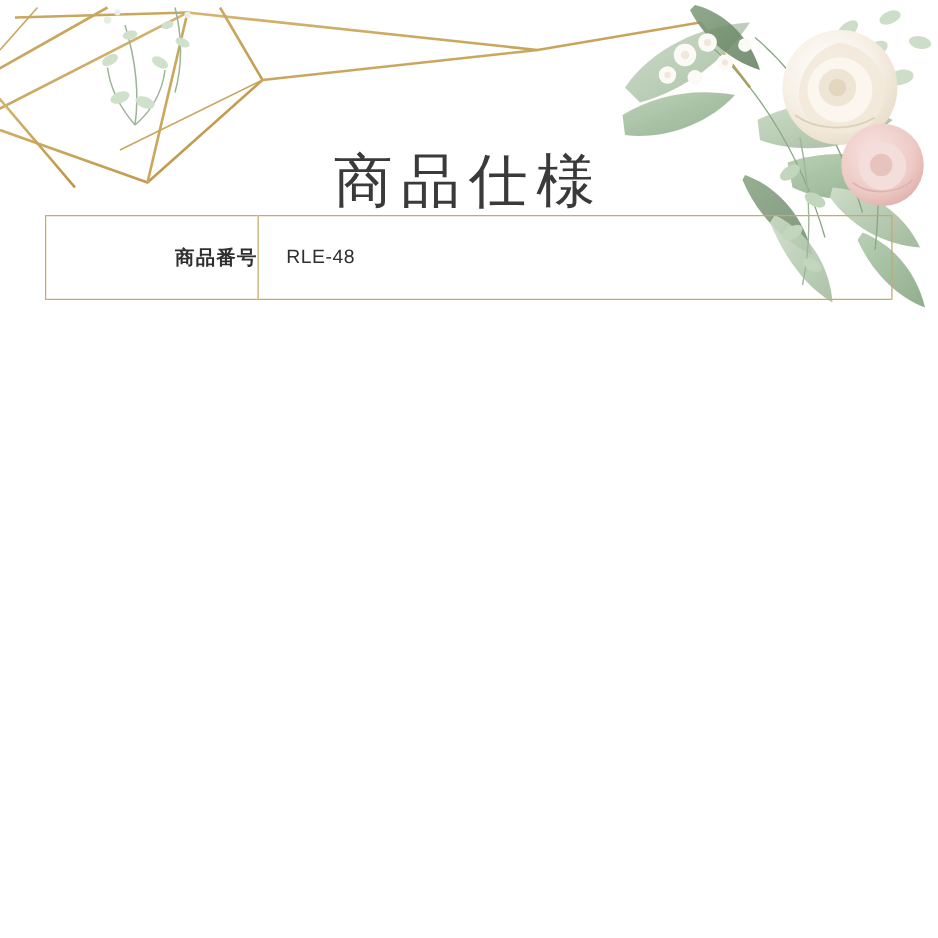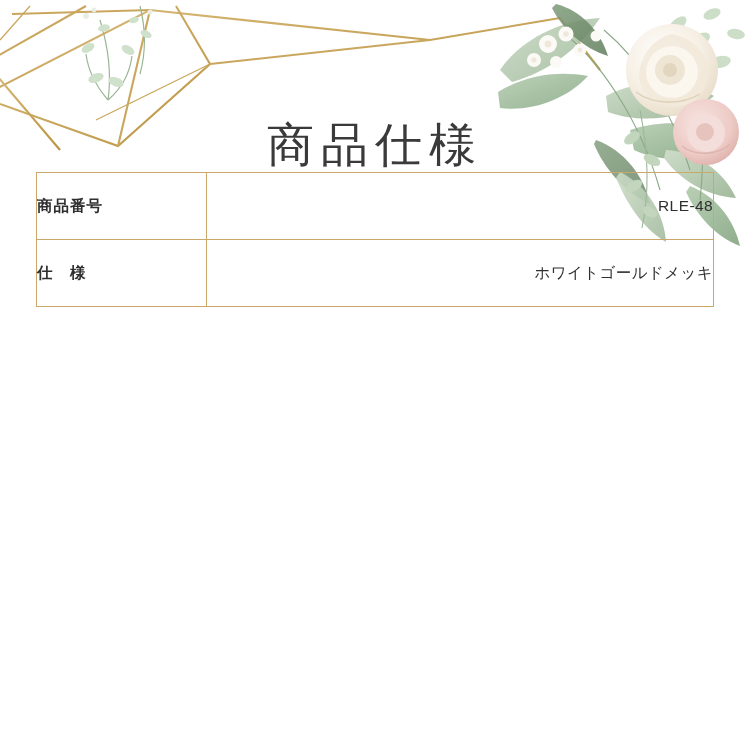--- a/index.html
+++ b/index.html
@@ -58,34 +58,33 @@
     border-bottom: 1px solid #c9a86a;
   }
   .spec-table td {
     border-left: 1px solid #c9a86a;
     border-right: 1px solid #c9a86a;
     padding: 0;
     vertical-align: middle;
   }
   .spec-table td.label {
     width: 170px;
-    text-align: left;
+    text-align: right;
     font-size: 15.5px;
     font-weight: bold;
     color: #2f2f2f;
     letter-spacing: 1px;
     height: 67px;
   }
   .spec-table td.value {
     padding-left: 22px;
     font-size: 15.5px;
     color: #2f2f2f;
     letter-spacing: 0.4px;
     line-height: 1.85;
-    text-align: right;
   }
   .spec-table tr.tall td.label,
   .spec-table tr.tall td.value {
     height: 130px;
   }
   .value-line { display: block; }
 </style>
 </head>
 <body>
 
@@ -226,22 +225,16 @@
   <div class="title">商品仕様</div>
 
   <table class="spec-table">
     <tbody>
       <tr>
         <td class="label">商品番号</td>
         <td class="value">
           <span class="value-line">RLE-48</span>
         </td>
       </tr>
-      <tr>
-        <td class="label">仕　様</td>
-        <td class="value">
-          <span class="value-line">ホワイトゴールドメッキ</span>
-        </td>
-      </tr>
     </tbody>
   </table>
 
 </div>
 
 </body></html>

